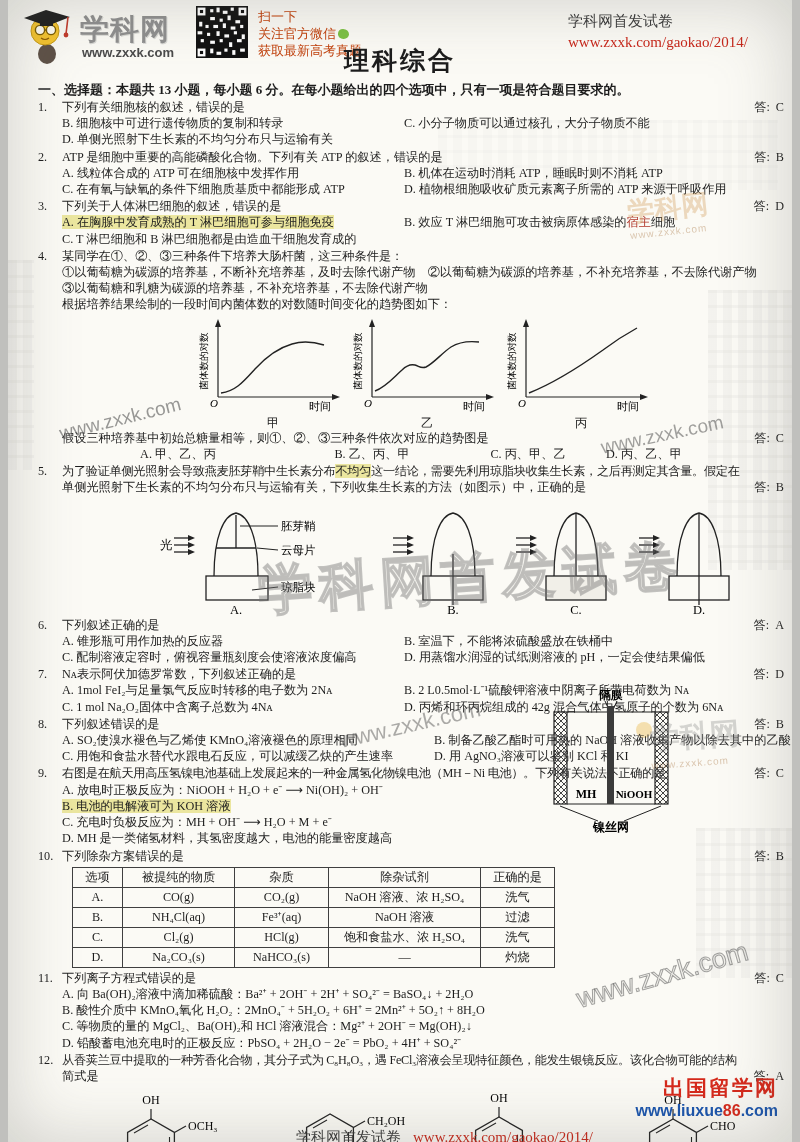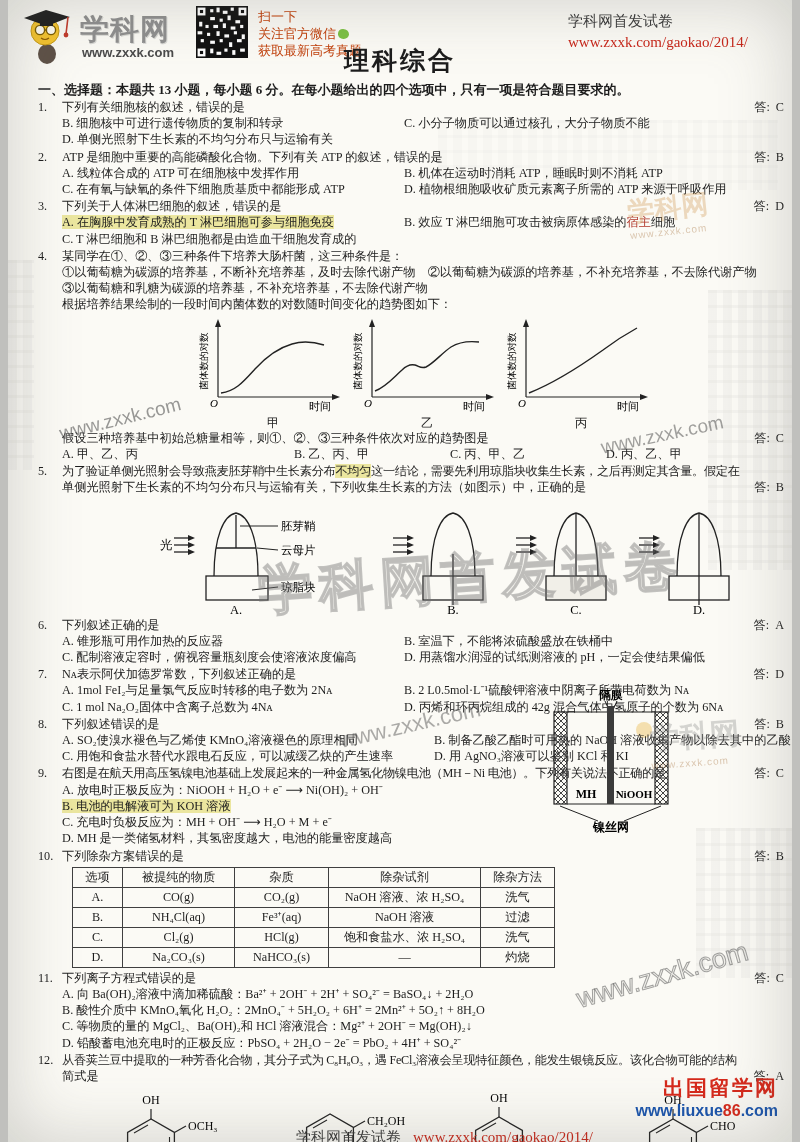--- a/index.html
+++ b/index.html
@@ -250,21 +250,21 @@
             <text transform="rotate(-90 9 46)" x="9" y="46" font-size="9.5" text-anchor="middle">菌体数的对数</text>
             <text x="122" y="95" font-size="11" text-anchor="middle">时间</text>
             <path d="M23,78 C48,68 76,50 97,35 C109,26 120,19 131,13" fill="none" stroke="#222" stroke-width="1.4"></path>
           </svg>
           <div class="cl">丙</div>
         </div>
       </div>
 
       <div class="sub line"><span>假设三种培养基中初始总糖量相等，则①、②、③三种条件依次对应的趋势图是</span>
         <span class="ans"><span>答:</span><b>C</b></span></div>
-      <div class="sub" style="display:flex;">
+      <div class="sub" style="display:flex;text-align:center;">
         <span style="width:232px;">A. 甲、乙、丙</span>
         <span style="width:156px;">B. 乙、丙、甲</span>
         <span style="width:156px;">C. 丙、甲、乙</span>
         <span>D. 丙、乙、甲</span>
       </div>
     </div>
 
     <div class="q">
       <div class="qh">
           <span class="qnum">5.</span>
@@ -422,21 +422,21 @@
             <col style="width:94px">
             <col style="width:152px">
             <col style="width:74px">
           </colgroup>
         <tbody>
             <tr>
           <th>选项</th>
           <th>被提纯的物质</th>
           <th>杂质</th>
           <th>除杂试剂</th>
-          <th>除杂方法</th>
+          <th>正确的是</th>
         </tr>
         <tr>
           <td>A.</td>
               <td>CO(g)</td>
           <td>CO₂(g)</td>
               <td>NaOH 溶液、浓 H₂SO₄</td>
           <td>洗气</td>
         </tr>
         <tr>
           <td>B.</td>

